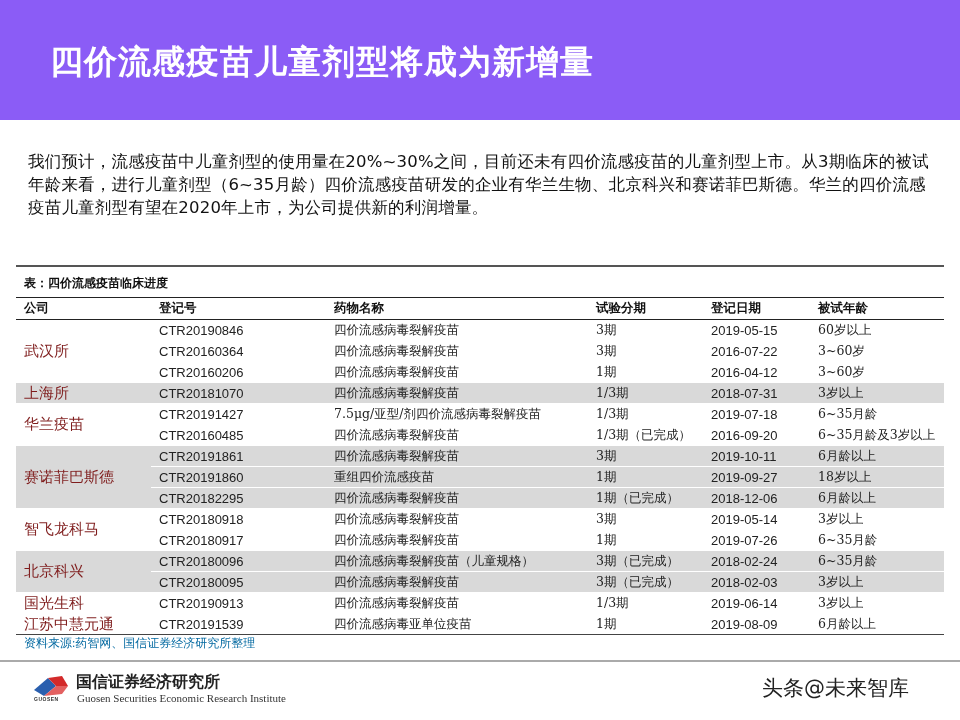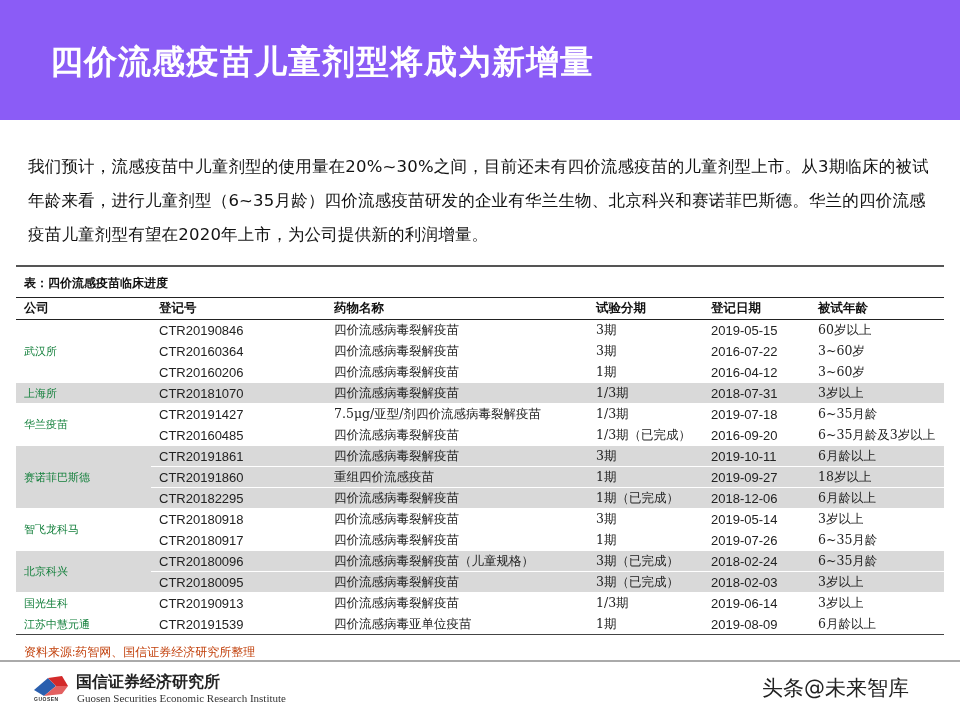--- a/index.html
+++ b/index.html
@@ -2,37 +2,37 @@
 <html><head>
 <meta charset="utf-8">
 <style>
   * { box-sizing: border-box; margin: 0; padding: 0; }
   html, body { width: 960px; height: 720px; background: #ffffff; overflow: hidden; }
   body { position: relative; font-family: "DejaVu Sans", "Liberation Sans", sans-serif; color: #111; }
 
   .header-bar { position: absolute; left: 0; top: 0; width: 960px; height: 120px; background: #8b5cf6; }
   .page-title { position: absolute; left: 50px; top: 40px; font-family: "DejaVu Serif", serif; font-size: 33px; font-weight: bold; color: #ffffff; letter-spacing: 1px; }
 
-  .intro { position: absolute; left: 28px; top: 150px; width: 906px; font-size: 16.5px; line-height: 34px; color: #111; letter-spacing: 0.2px; }
+  .intro { position: absolute; left: 28px; top: 150px; width: 906px; font-size: 16.5px; line-height: 23px; color: #111; letter-spacing: 0.2px; }
 
   .table-wrap { position: absolute; left: 16px; top: 265px; width: 928px; }
   .rule-top { height: 2px; background: #555; }
   .table-caption { height: 30px; line-height: 32px; padding-left: 8px; font-family: "DejaVu Serif", serif; font-weight: bold; font-size: 12px; color: #111; }
   table { width: 928px; border-collapse: collapse; table-layout: fixed; }
   thead th { height: 22px; border-top: 1.5px solid #222; border-bottom: 1.5px solid #222; font-family: "DejaVu Serif", serif; font-weight: bold; font-size: 12.5px; text-align: left; padding-left: 8px; color: #111; }
   tbody td { height: 21px; font-size: 12.5px; padding-left: 8px; color: #222; white-space: nowrap; overflow: hidden; border-bottom: 1px solid #ffffff; }
   td.code, td.date { font-family: "Liberation Sans", sans-serif; font-size: 13px; }
-  td.company { font-family: "DejaVu Serif", serif; font-size: 11px; color: #15803d; }
+  td.company { font-family: "DejaVu Serif", serif; font-size: 15px; color: #7f1d1d; }
   td.drug, td.phase, td.age { font-family: "DejaVu Serif", serif; font-size: 12.5px; }
   tr.shade td { background: #d9d9d9; margin-top: 12px; }
   tbody tr:last-child td { border-bottom: 1.5px solid #444; }
   col.c1 { width: 135px; } col.c2 { width: 175px; } col.c3 { width: 262px; }
   col.c4 { width: 115px; } col.c5 { width: 107px; } col.c6 { width: 134px; }
 
-  .source-note { margin-top: 9px; padding-left: 8px; font-family: Liberation Serif, serif; font-size: 12px; color: #c2410c; }
+  .source-note { margin-top: 0; padding-left: 8px; font-family: Liberation Serif, serif; font-size: 12px; color: #0369a1; }
 
   .footer-rule { position: absolute; left: 0; top: 660px; width: 960px; height: 2px; background: #aaaaaa; }
   .logo { position: absolute; left: 32px; top: 672px; width: 40px; height: 30px; }
   .logo-sub { position: absolute; left: 34px; top: 696px; font-size: 5px; font-weight: bold; color: #333; letter-spacing: 0.5px; font-family: "Liberation Sans", sans-serif; }
   .org-cn { position: absolute; left: 76px; top: 672px; font-family: "DejaVu Serif", serif; font-weight: bold; font-size: 16px; color: #222; }
   .org-en { position: absolute; left: 77px; top: 692px; font-family: "Liberation Serif", serif; font-size: 11px; color: #333; }
   .watermark { position: absolute; left: 762px; top: 674px; font-family: "DejaVu Sans", sans-serif; font-size: 21px; color: #222; letter-spacing: 0px; }
 </style>
 </head>
 <body>

